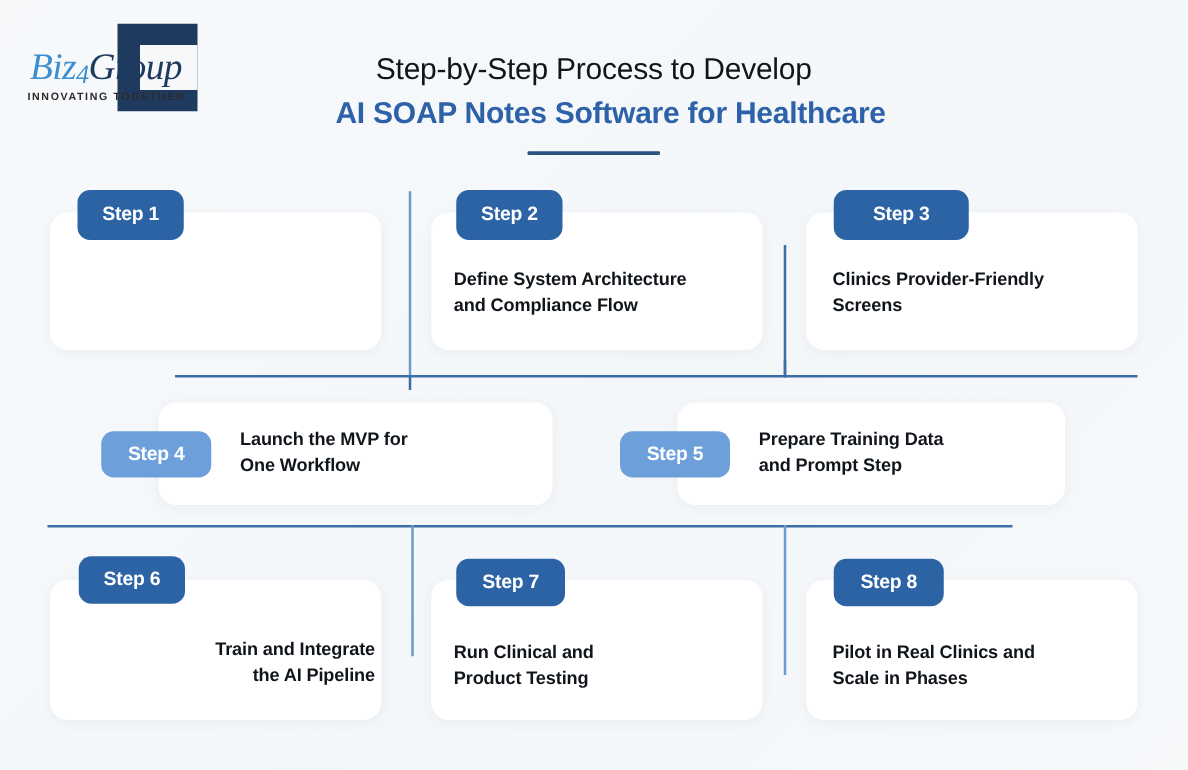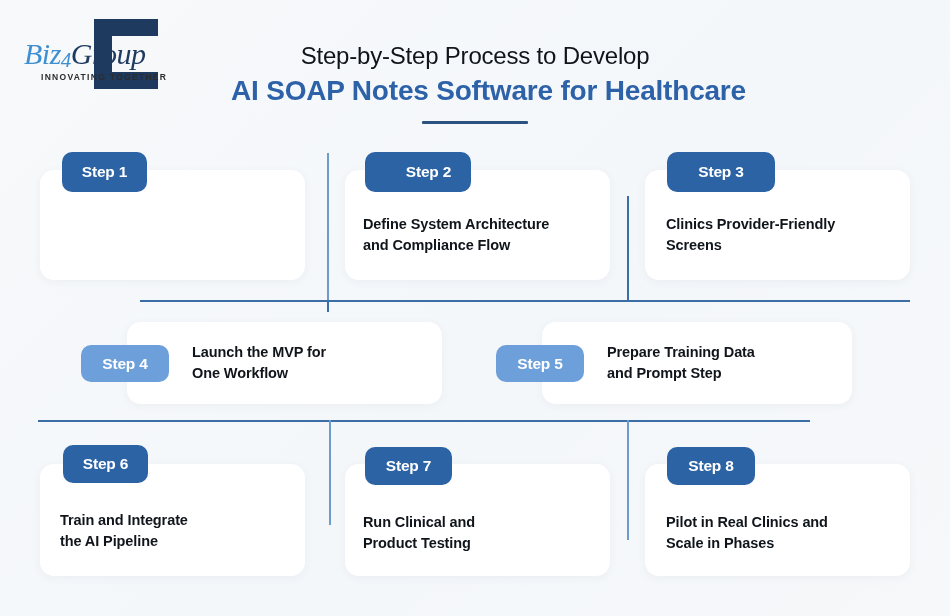--- a/index.html
+++ b/index.html
@@ -57,21 +57,21 @@
   }
   .logo-biz { color: #3d8fd1; }
   .logo-four {
     color: #3d8fd1;
     font-size: 21px;
     vertical-align: -3px;
   }
   .logo-group { color: #1f3a5f; }
   .logo-tagline {
     position: absolute;
-    left: 23px;
+    left: 4px;
     top: 54px;
     font-size: 8.5px;
     letter-spacing: 1.3px;
     color: #2b2b2b;
     font-weight: 600;
     z-index: 3;
     white-space: nowrap;
   }
 
   
@@ -83,21 +83,21 @@
     text-align: center;
   }
   .title-line1 {
     font-size: 24px;
     font-weight: 400;
     color: #10151b;
     letter-spacing: -0.2px;
     line-height: 32px;
   }
   .title-line2 {
-    font-size: 28px;
+    font-size: 24px;
     font-weight: 700;
     color: #2e62a8;
     letter-spacing: -0.2px;
     line-height: 34px;
     margin-top: 2px;
     padding-left: 27px;
   }
   .title-underline {
     width: 106px;
     height: 3px;
@@ -171,21 +171,21 @@
   </div>
 
   <div class="hline" style="left:140px; top:300px; width:770px;"></div>
   <div class="vline" style="left:327px; top:153px; height:148px;"></div>
   <div class="vline dark" style="left:627px; top:196px; height:105px;"></div>
 
   <div class="card" style="left:40px; top:170px; width:265px; height:110px;"></div>
   <div class="badge dark" style="left:62px; top:152px; width:85px; height:40px;">Step 1</div>
 
   <div class="card" style="left:345px; top:170px; width:265px; height:110px;"></div>
-  <div class="badge dark" style="left:365px; top:152px; width:85px; height:40px;padding-left:21px;">Step 2</div>
+  <div class="badge dark" style="left:365px; top:152px; width:85px; height:40px;">Step 2</div>
   <div class="card-text" style="left:363px; top:214px; width:245px;">Define System Architecture
 and Compliance Flow</div>
 
   <div class="card" style="left:645px; top:170px; width:265px; height:110px;"></div>
   <div class="badge dark" style="left:667px; top:152px; width:108px; height:40px;">Step 3</div>
   <div class="card-text" style="left:666px; top:214px; width:240px;">Clinics Provider-Friendly
 Screens</div>
 
   <div class="vline dark" style="left:327px; top:300px; height:12px;"></div>
   <div class="vline dark" style="left:627px; top:288px; height:14px;"></div>
@@ -199,21 +199,21 @@
   <div class="badge light" style="left:496px; top:345px; width:88px; height:37px;">Step 5</div>
   <div class="card-text" style="left:607px; top:342px; width:240px;">Prepare Training Data
 and Prompt Step</div>
 
   <div class="hline" style="left:38px; top:420px; width:772px;"></div>
   <div class="vline" style="left:329px; top:420px; height:105px;"></div>
   <div class="vline" style="left:627px; top:420px; height:120px;"></div>
 
   <div class="card" style="left:40px; top:464px; width:265px; height:112px;"></div>
   <div class="badge dark" style="left:63px; top:445px; width:85px; height:38px;">Step 6</div>
-  <div class="card-text" style="left:60px; top:510px; width:240px;">Train and Integrate
+  <div class="card-text" style="left:60px; top:510px; width:240px;text-align:right;">Train and Integrate
 the AI Pipeline</div>
 
   <div class="card" style="left:345px; top:464px; width:265px; height:112px;"></div>
   <div class="badge dark" style="left:365px; top:447px; width:87px; height:38px;">Step 7</div>
   <div class="card-text" style="left:363px; top:512px; width:240px;">Run Clinical and
 Product Testing</div>
 
   <div class="card" style="left:645px; top:464px; width:265px; height:112px;"></div>
   <div class="badge dark" style="left:667px; top:447px; width:88px; height:38px;">Step 8</div>
   <div class="card-text" style="left:666px; top:512px; width:245px;">Pilot in Real Clinics and

